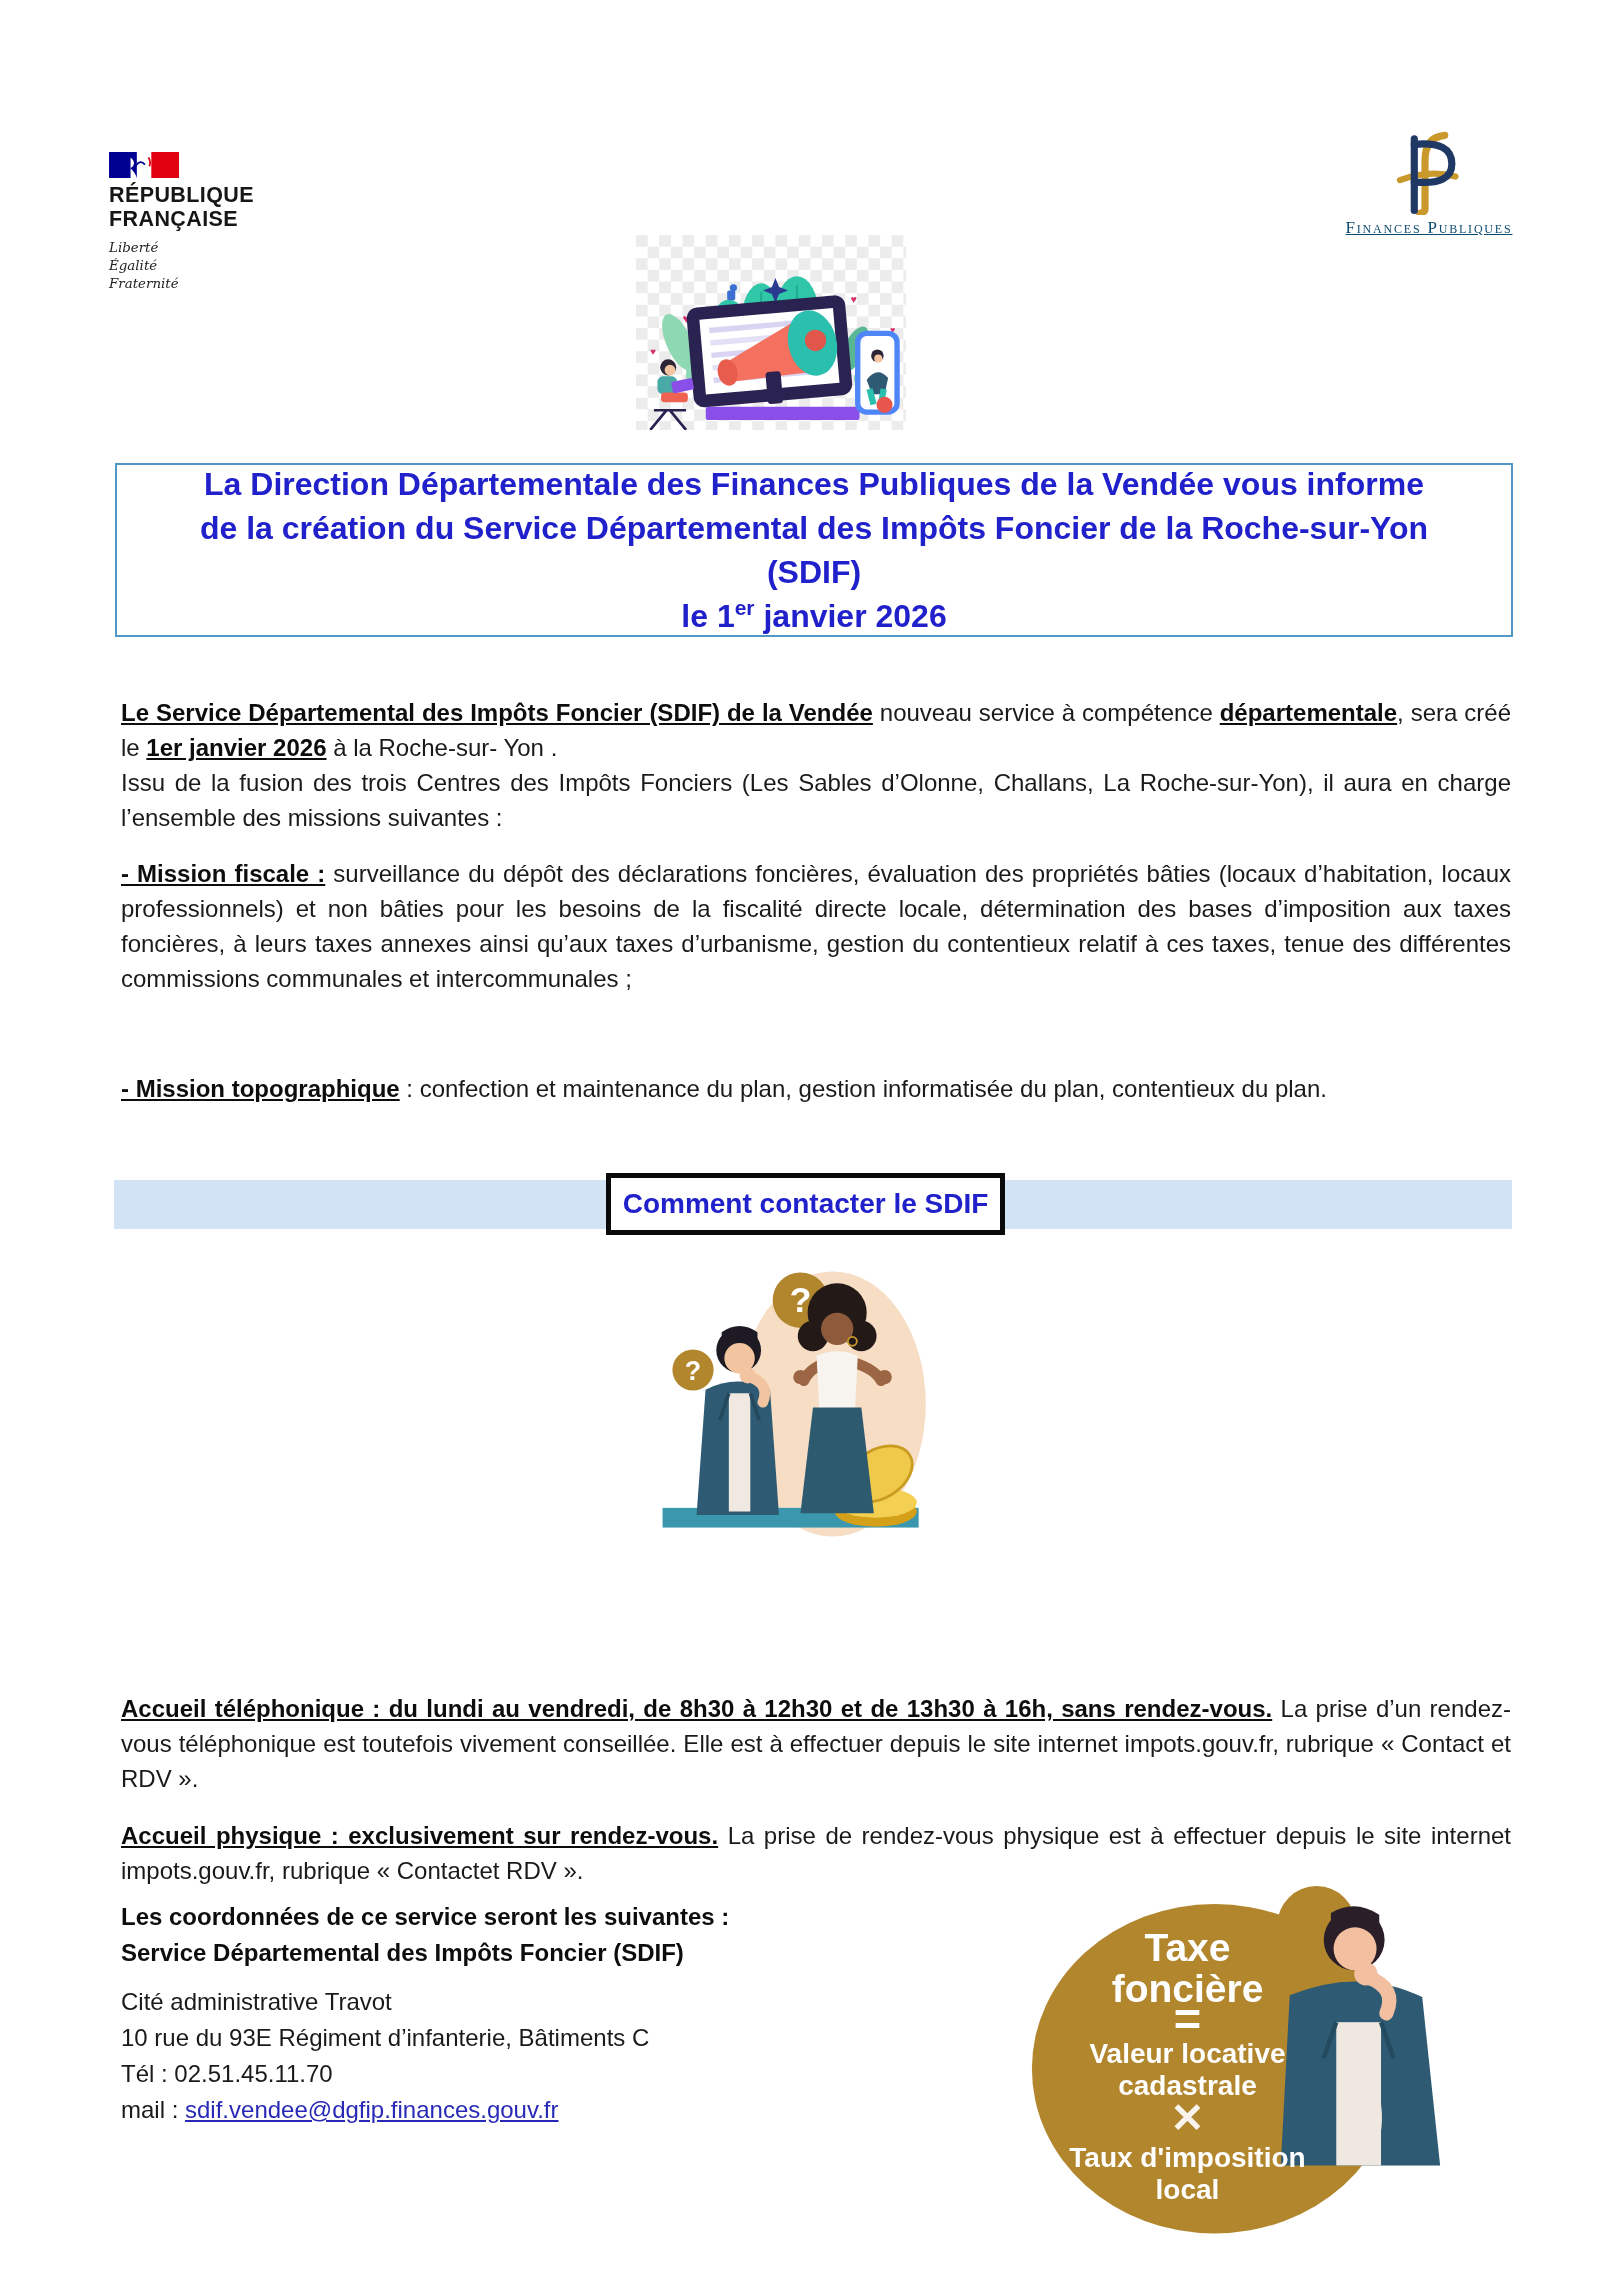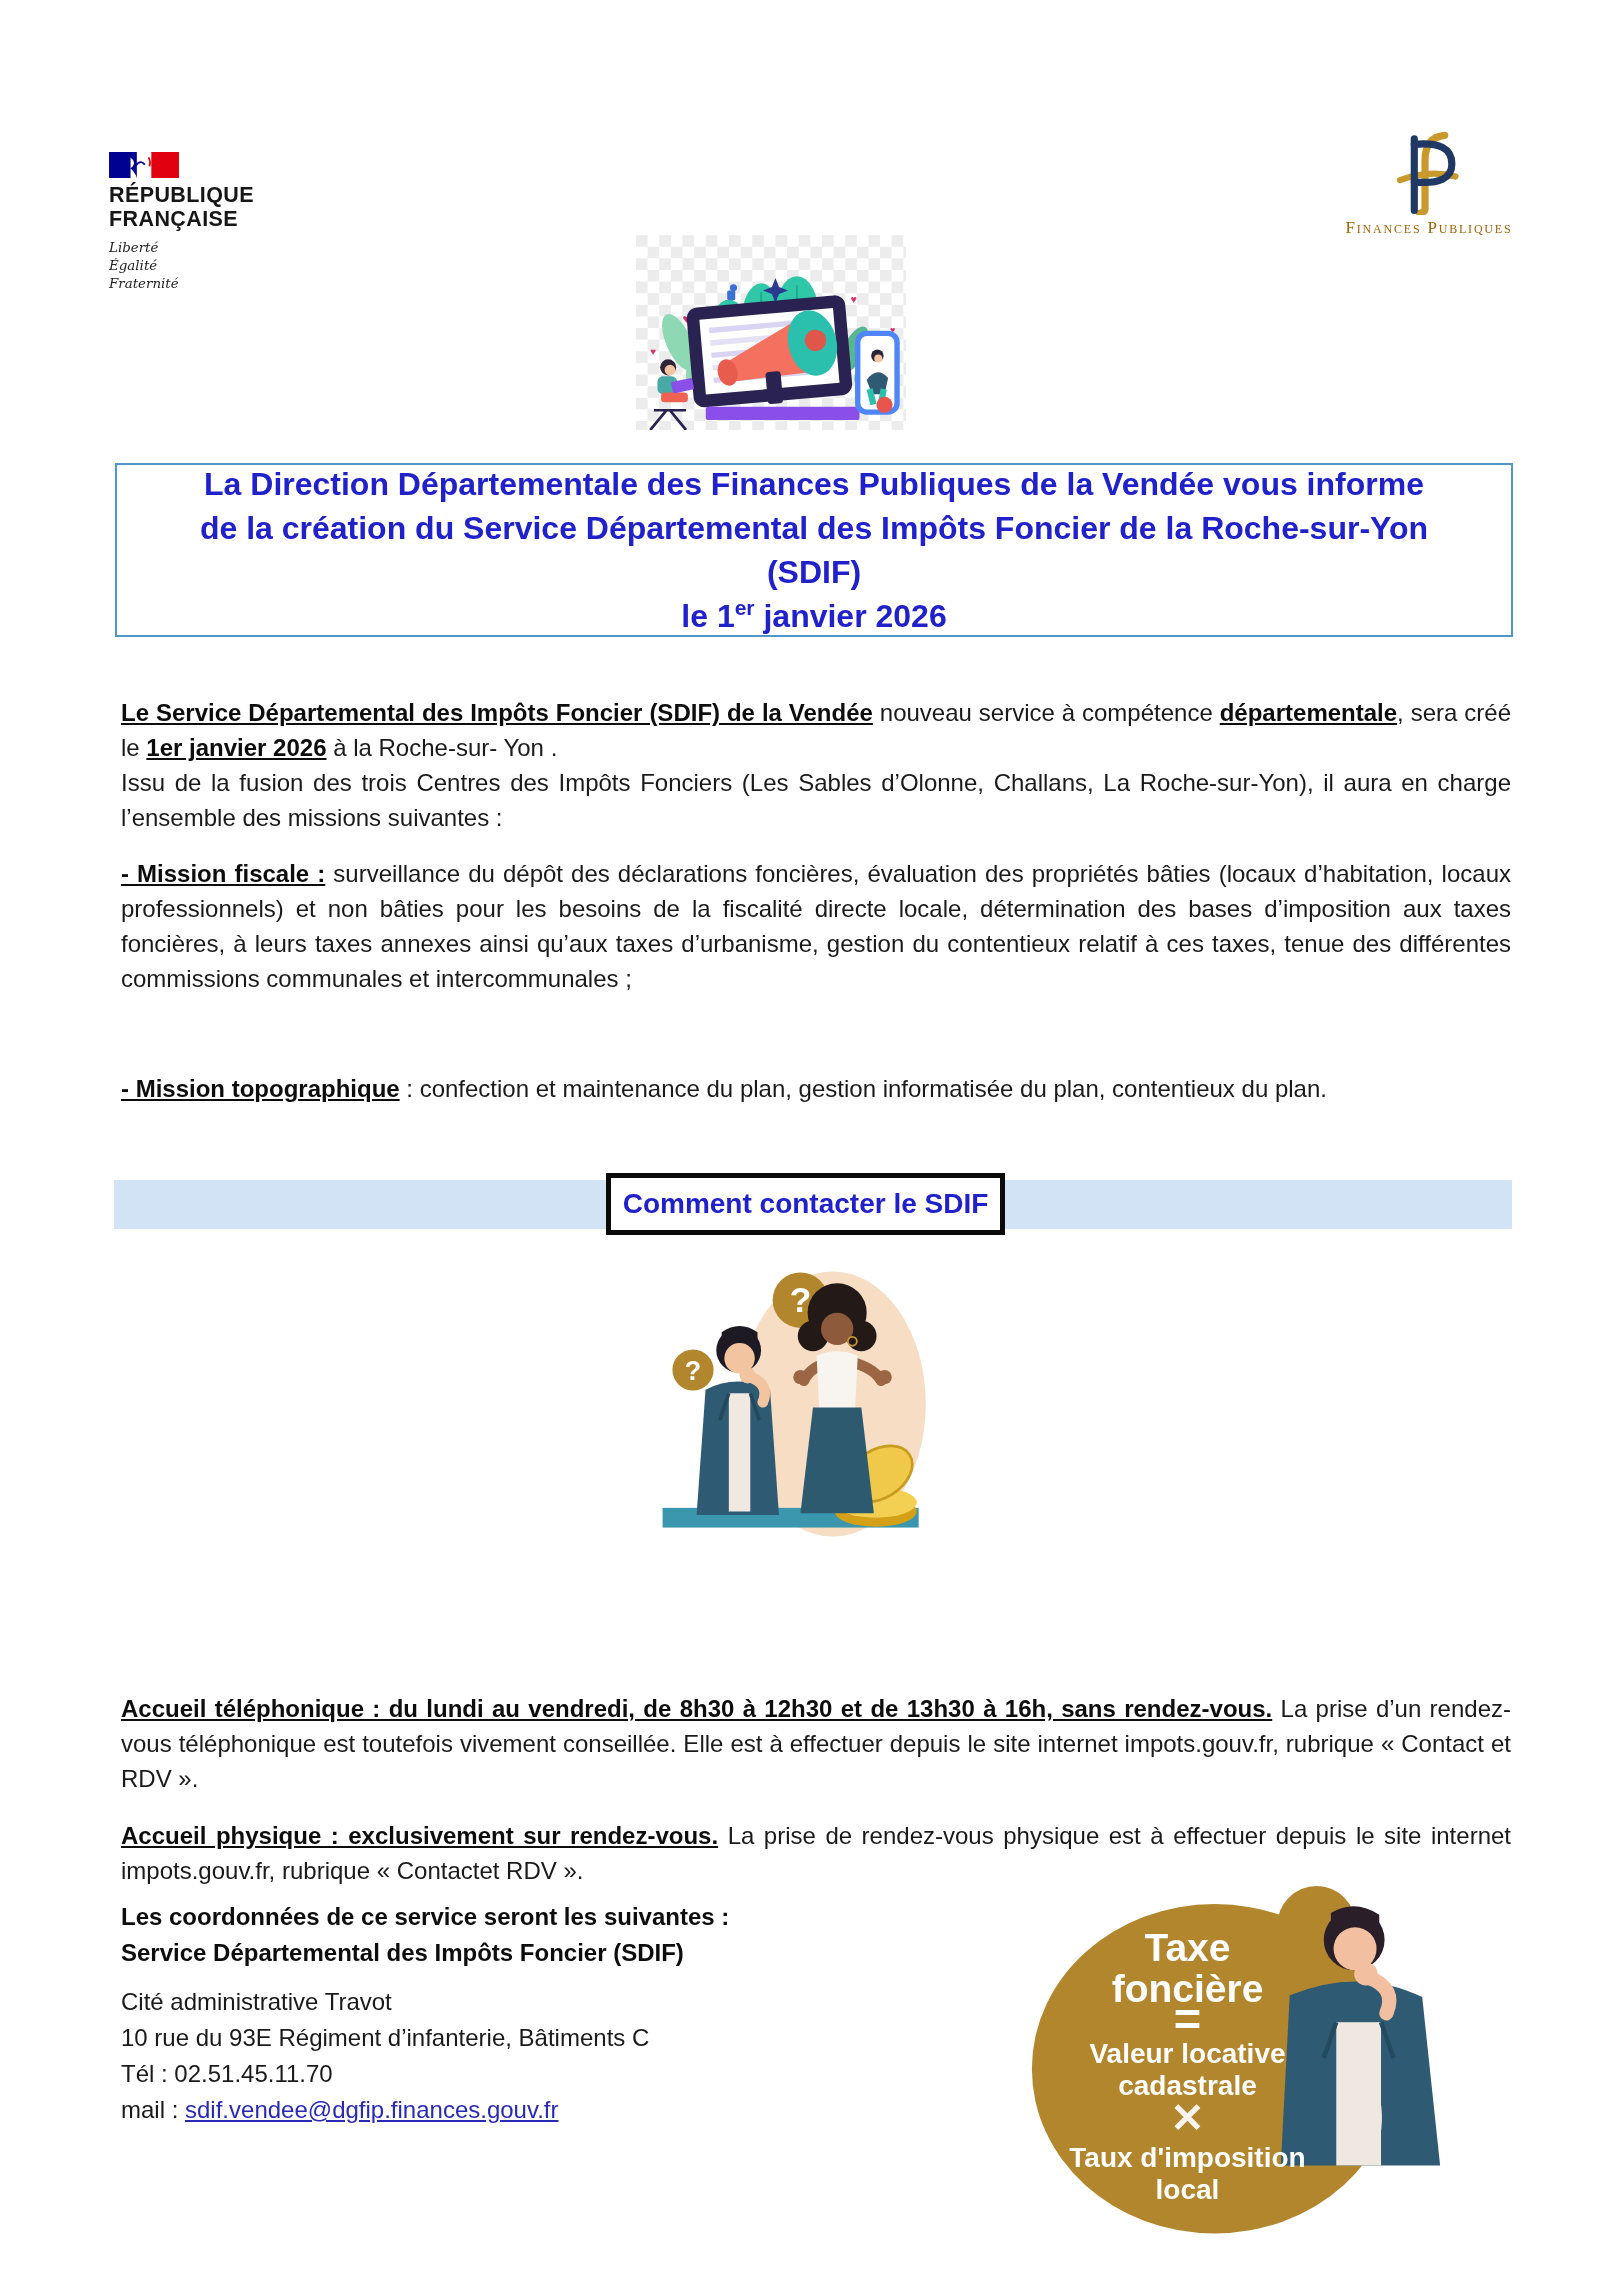--- a/index.html
+++ b/index.html
@@ -7,21 +7,21 @@
     position:relative;width:1621px;height:2293px;background:#ffffff;
     font-family:"Liberation Sans",sans-serif;color:#1a1a1a;overflow:hidden;
     margin:0 auto;
   }
   
   .rf-logo{position:absolute;left:109px;top:152px;width:269px;}
   .rf-flag{display:block;margin-bottom:5.4px;}
   .rf-name{font-weight:bold;font-size:21.5px;line-height:24px;color:#161616;letter-spacing:0.4px;}
   .rf-motto{margin-top:7.2px;font-family:"DejaVu Serif",serif;font-style:italic;font-size:13.4px;line-height:18px;color:#222;}
   .fp-logo{position:absolute;left:1317px;top:130px;width:224px;text-align:center;}
-  .fp-wordmark{font-family:"Liberation Serif",serif;font-variant:small-caps;font-size:17px;letter-spacing:1.8px;color:#a16207;white-space:nowrap;}
+  .fp-wordmark{font-family:"Liberation Serif",serif;font-variant:small-caps;font-size:17px;letter-spacing:1.8px;color:#0c4a6e;white-space:nowrap;text-decoration:underline;}
   
   .announce-illu{position:absolute;left:636px;top:235px;}
   .people-illu{position:absolute;left:650px;top:1250px;}
   
   .title-box{
     position:absolute;left:115px;top:463px;width:1394px;height:170px;
     border:2.7px solid #4f97c8;display:flex;flex-direction:column;justify-content:center;
     text-align:center;color:#2121cc;font-weight:bold;font-size:32px;line-height:44px;
   }
   .title-box sup{font-size:21px;vertical-align:super;line-height:0;}

